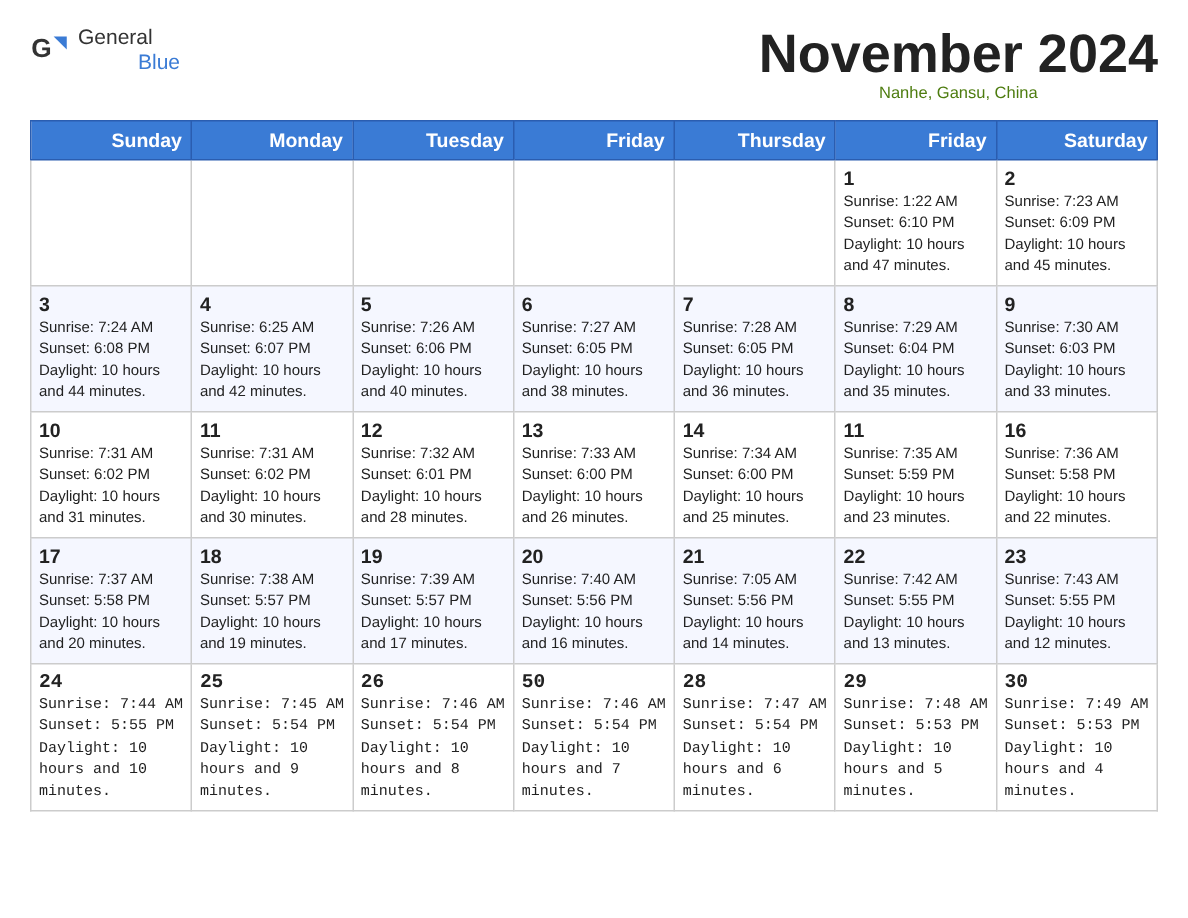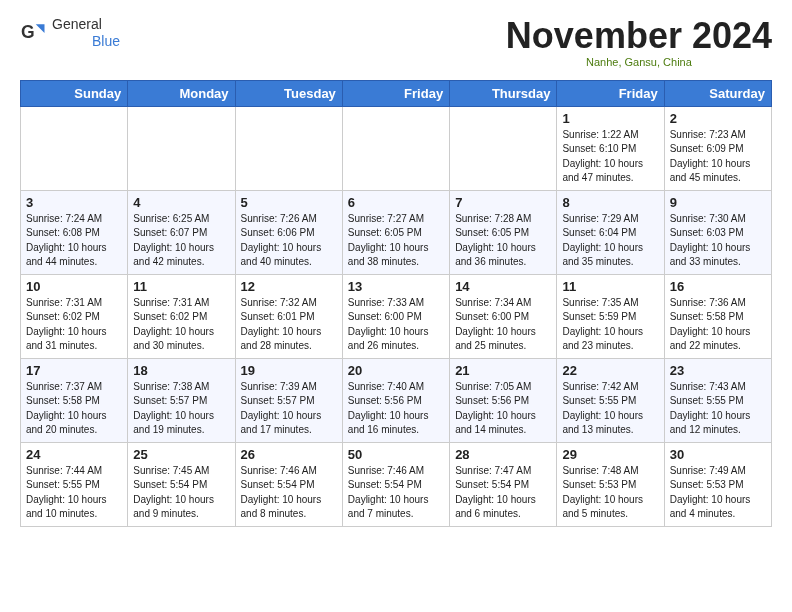--- a/index.html
+++ b/index.html
@@ -93,21 +93,21 @@
       font-size: 10px;
       line-height: 1.45;
       color: #222;
     }
     .empty { background: #fff !important; }
     
     .row-1 td { background: #fff; }
     .row-2 td { background: #eef1ff; }
     .row-3 td { background: #fff; }
     .row-4 td { background: #eef1ff; }
-    .row-5 td { background: #fff; }
+    .row-5 td { background: #fff; font-family: Liberation Mono, monospace; }
   </style>
 </head>
 <body>
 
 <div class="page">
   <div class="header">
     <div class="logo">
       <svg class="logo-icon" viewBox="0 0 32 32" xmlns="http://www.w3.org/2000/svg">
         <rect x="0" y="0" width="32" height="32" fill="white"></rect>
 

